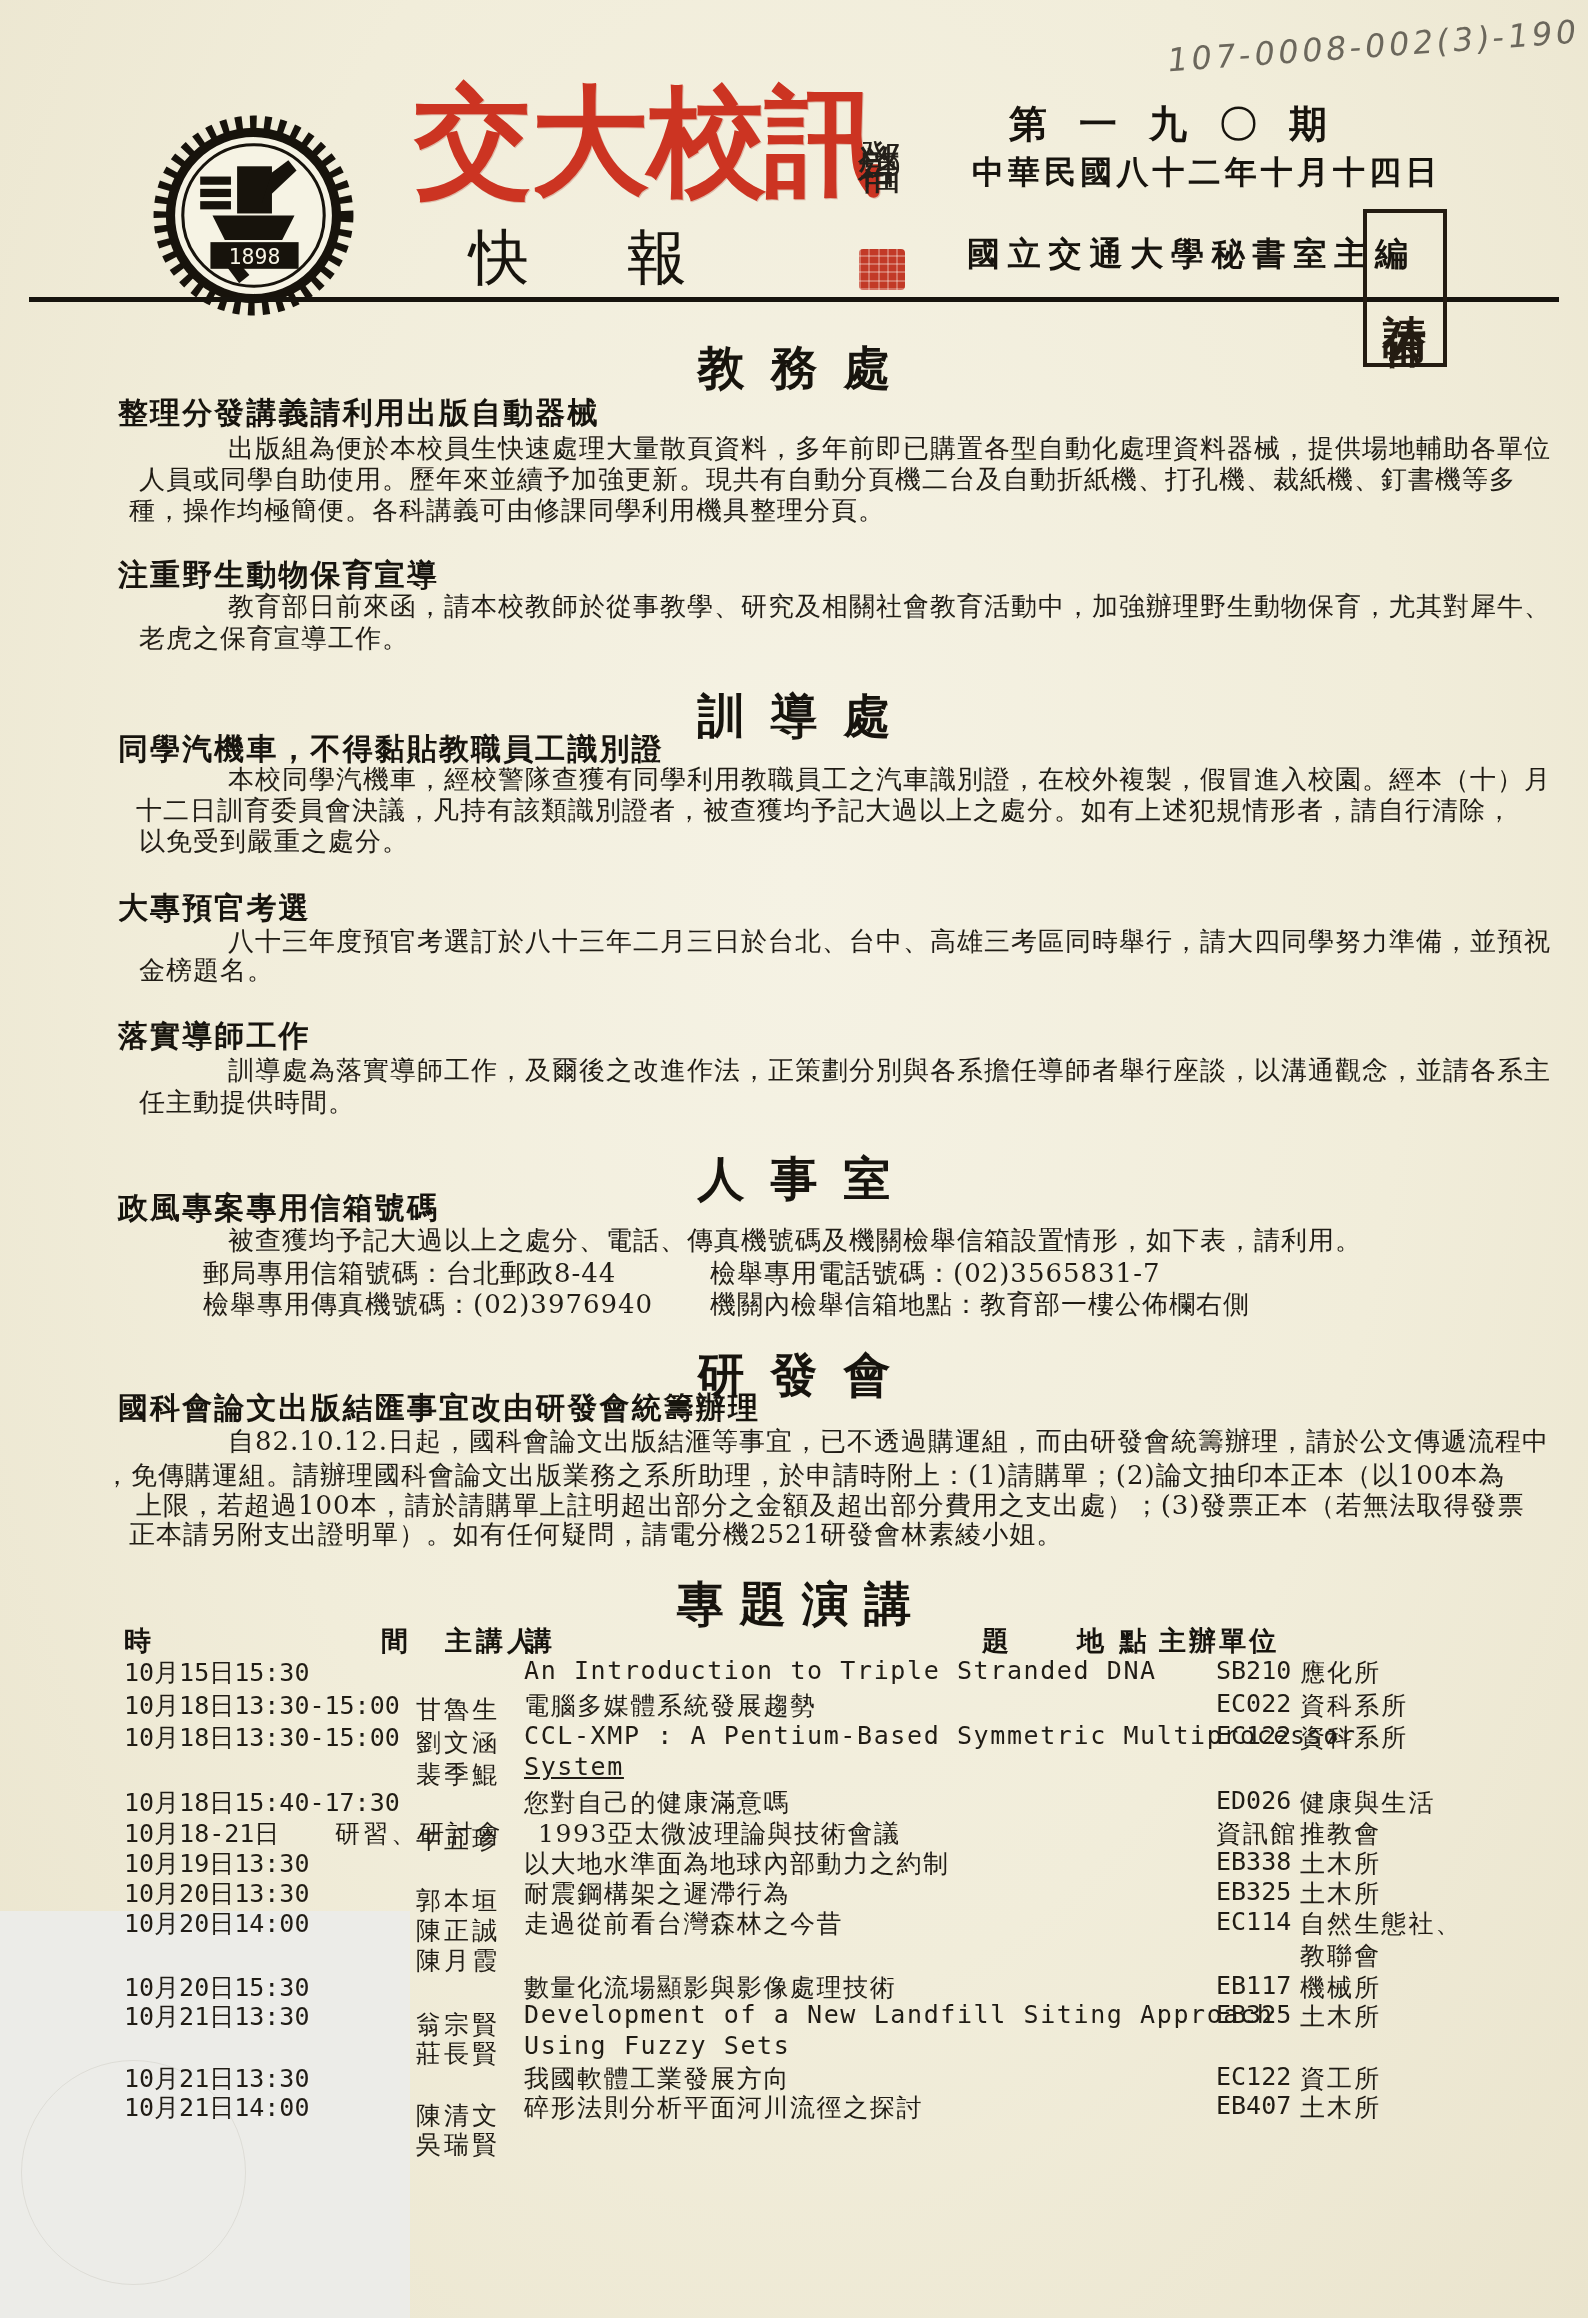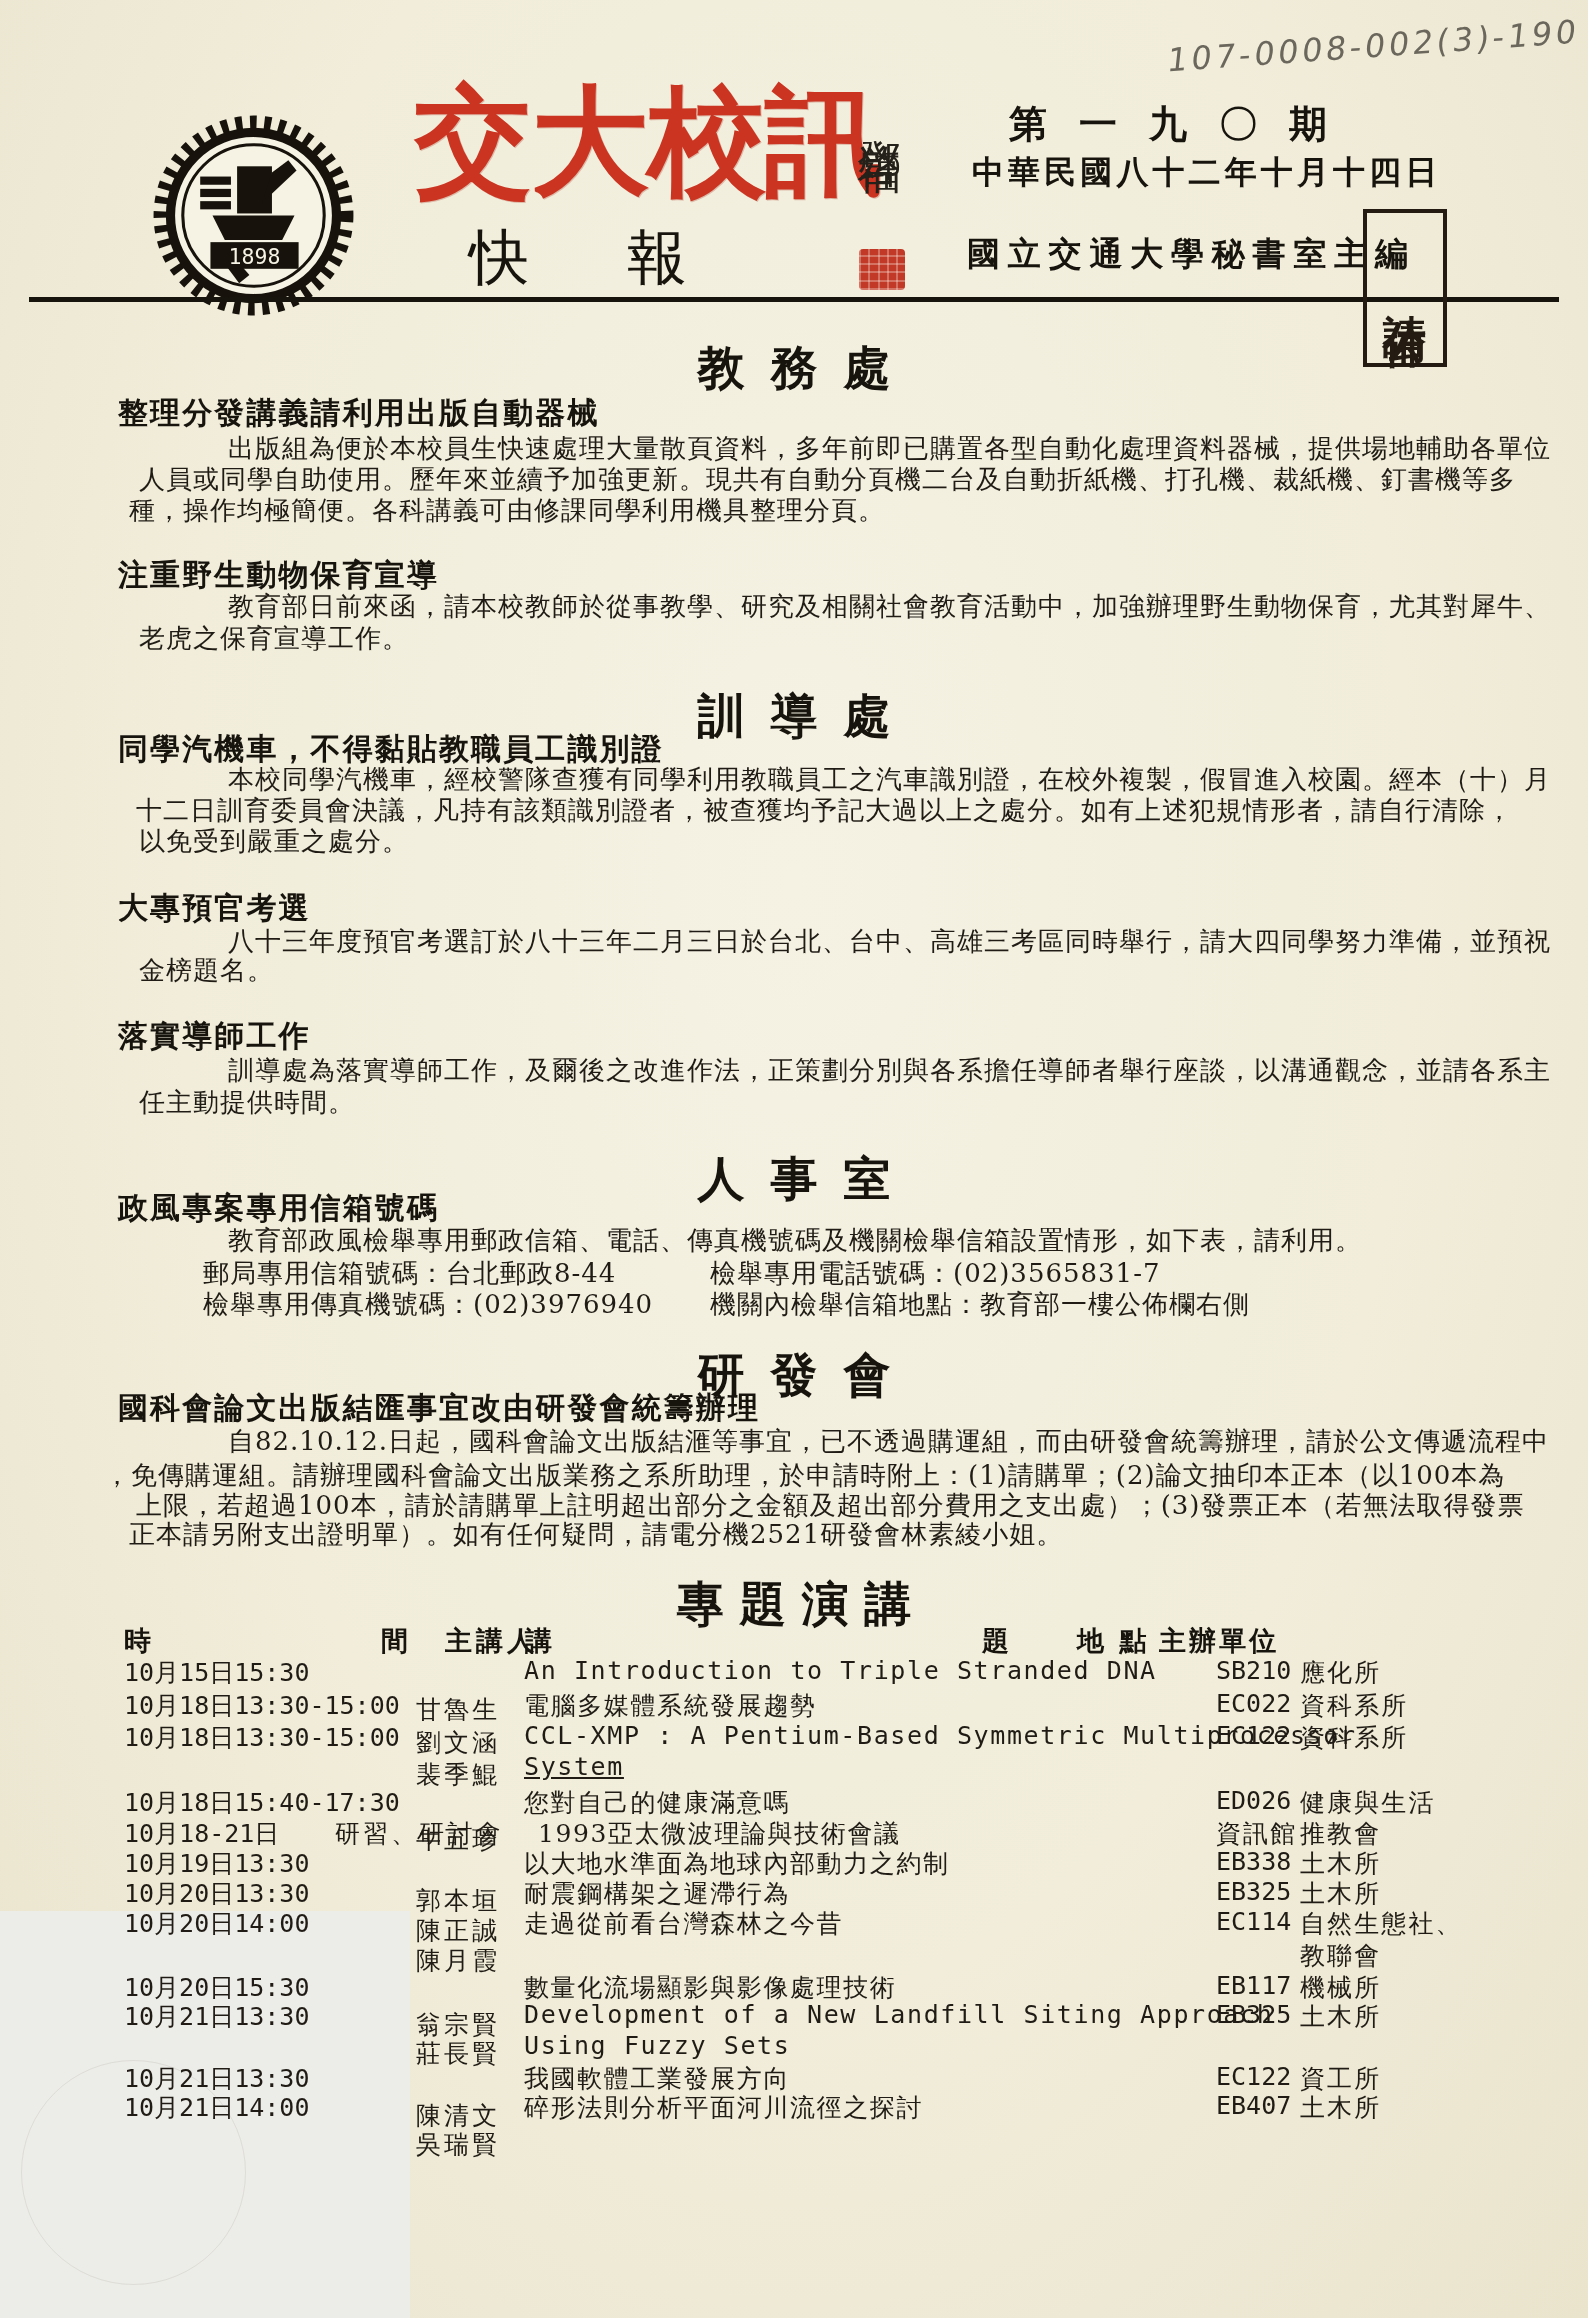--- a/index.html
+++ b/index.html
@@ -111,21 +111,21 @@
   <div class="abs line" style="left:228px;top:924px;">八十三年度預官考選訂於八十三年二月三日於台北、台中、高雄三考區同時舉行，請大四同學努力準備，並預祝</div>
   <div class="abs line" style="left:139px;top:953px;">金榜題名。</div>
 
   <div class="abs h2" style="left:118px;top:1016px;">落實導師工作</div>
   <div class="abs line" style="left:228px;top:1053px;">訓導處為落實導師工作，及爾後之改進作法，正策劃分別與各系擔任導師者舉行座談，以溝通觀念，並請各系主</div>
   <div class="abs line" style="left:139px;top:1085px;">任主動提供時間。</div>
 
   <div class="abs sec-title" style="top:1148px;text-align:center;">人事室</div>
 
   <div class="abs h2" style="left:118px;top:1188px;">政風專案專用信箱號碼</div>
-  <div class="abs line" style="left:228px;top:1223px;">教育部政風檢舉專用郵政信箱、電話、傳真機號碼及機關檢舉信箱設置情形，如下表，請利用。</div>
+  <div class="abs line" style="left:228px;top:1223px;">被查獲均予記大過以上之處分、電話、傳真機號碼及機關檢舉信箱設置情形，如下表，請利用。</div>
   <div class="abs line" style="left:203px;top:1256px;">郵局專用信箱號碼：台北郵政8-44</div>
   <div class="abs line" style="left:710px;top:1256px;">檢舉專用電話號碼：(02)3565831-7</div>
   <div class="abs line" style="left:203px;top:1287px;">檢舉專用傳真機號碼：(02)3976940</div>
   <div class="abs line" style="left:710px;top:1287px;">機關內檢舉信箱地點：教育部一樓公佈欄右側</div>
 
   <div class="abs sec-title" style="top:1344px;">研發會</div>
 
   <div class="abs h2" style="left:118px;top:1388px;">國科會論文出版結匯事宜改由研發會統籌辦理</div>
   <div class="abs line" style="left:228px;top:1424px;">自82.10.12.日起，國科會論文出版結滙等事宜，已不透過購運組，而由研發會統籌辦理，請於公文傳遞流程中</div>
   <div class="abs line" style="left:104px;top:1458px;">，免傳購運組。請辦理國科會論文出版業務之系所助理，於申請時附上：(1)請購單；(2)論文抽印本正本（以100本為</div>

